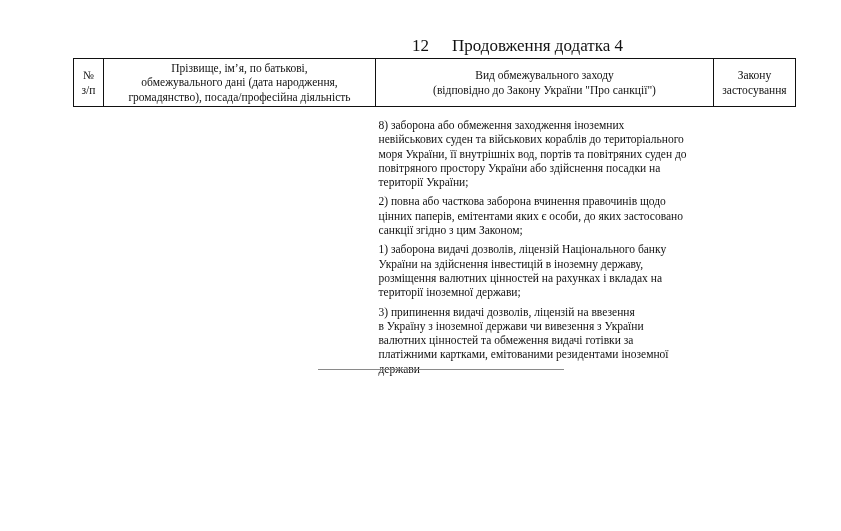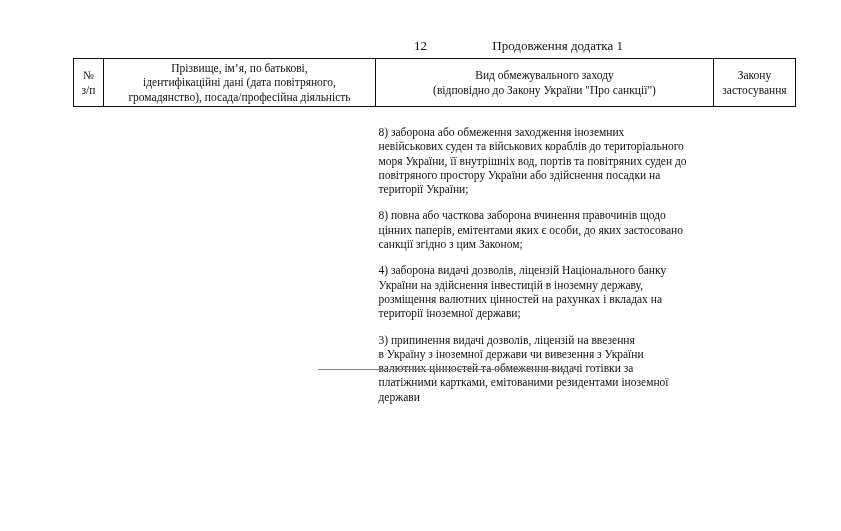--- a/index.html
+++ b/index.html
@@ -8,21 +8,21 @@
     background: #ffffff;
     font-family: "Liberation Serif", "DejaVu Serif", serif;
     color: #111111;
     overflow: hidden;
     position: relative;
   }
   .page-head {
     position: absolute;
     top: 40px; left: 0;
     width: 668px; height: 14px;
-    font-size: 13px;
+    font-size: 17px;
     line-height: 12px;
   }
   .page-num {
     position: absolute;
     left: 0; width: 841px;
     text-align: center;
   }
   .continuation {
     position: absolute;
     right: 45px;
@@ -49,71 +49,71 @@
   table.sanctions td {
     border: none;
     vertical-align: top;
     font-size: 11.5px;
   }
   td.measures-cell { padding: 6px 1px 0 3px; }
   td.measures-cell p {
     white-space: pre;
     font-size: 11.5px;
     line-height: 14.3px;
-    margin: 12px 0 5px 0;
+    margin: 5px 0 5px 0;
   }
   .footnote-divider {
     position: absolute;
     left: 318px; top: 369px;
     width: 246px; height: 0;
     border-top: 1px solid #8a8a8a;
   }
 </style>
 </head>
 <body>
 
 <div class="page-head">
   <span class="page-num">12</span>
-  <span class="continuation">Продовження додатка 1</span>
+  <span class="continuation">Продовження додатка 4</span>
 </div>
 
 <table class="sanctions">
   <colgroup>
     <col style="width:30px">
     <col style="width:272px">
     <col style="width:338px">
     <col style="width:82px">
   </colgroup>
   <thead>
     <tr>
       <th>№
 з/п</th>
       <th>Прізвище, ім’я, по батькові,
-ідентифікаційні дані (дата повітряного,
+обмежувального дані (дата народження,
 громадянство), посада/професійна діяльність</th>
       <th>Вид обмежувального заходу
 (відповідно до Закону України "Про санкції")</th>
       <th>Закону
 застосування</th>
     </tr>
   </thead>
   <tbody>
     <tr>
       <td></td>
       <td></td>
       <td class="measures-cell">
         <p>8) заборона або обмеження заходження іноземних
 невійськових суден та військових кораблів до територіального
 моря України, її внутрішніх вод, портів та повітряних суден до
 повітряного простору України або здійснення посадки на
 території України;</p>
-        <p>8) повна або часткова заборона вчинення правочинів щодо
+        <p>2) повна або часткова заборона вчинення правочинів щодо
 цінних паперів, емітентами яких є особи, до яких застосовано
 санкції згідно з цим Законом;</p>
-        <p>4) заборона видачі дозволів, ліцензій Національного банку
+        <p>1) заборона видачі дозволів, ліцензій Національного банку
 України на здійснення інвестицій в іноземну державу,
 розміщення валютних цінностей на рахунках і вкладах на
 території іноземної держави;</p>
         <p>3) припинення видачі дозволів, ліцензій на ввезення
 в Україну з іноземної держави чи вивезення з України
 валютних цінностей та обмеження видачі готівки за
 платіжними картками, емітованими резидентами іноземної
 держави</p>
       </td>
       <td></td>

